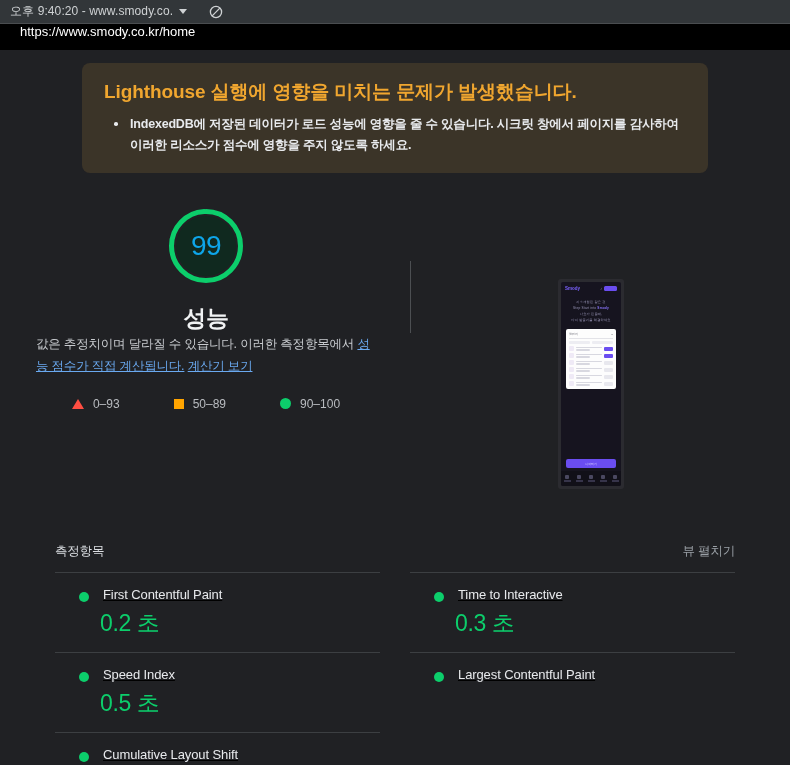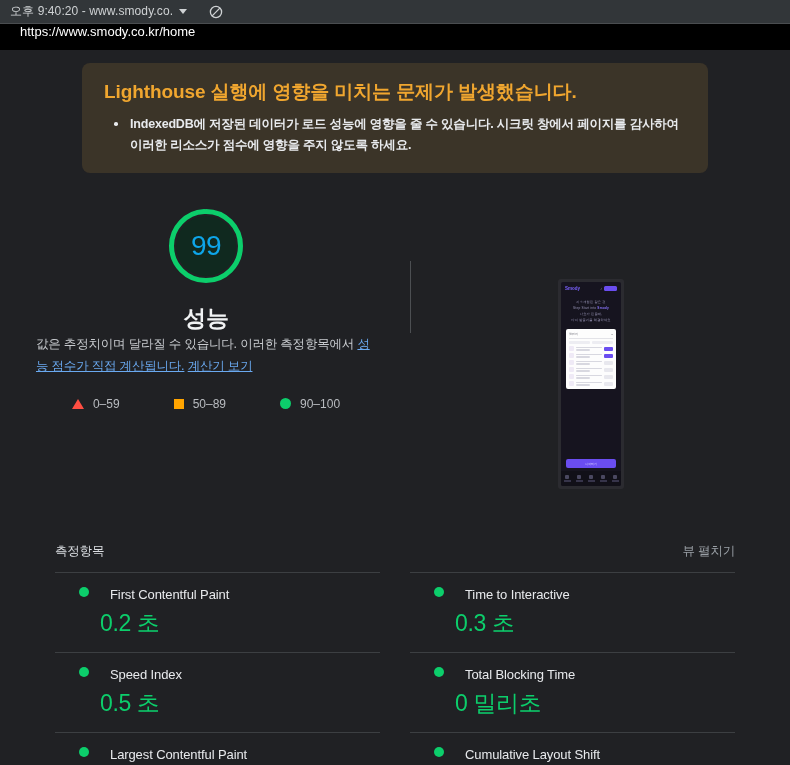--- a/index.html
+++ b/index.html
@@ -336,23 +336,24 @@
     display: grid;
     grid-template-columns: 1fr 1fr;
     column-gap: 30px;
   }
   .metric-item {
     border-top: 1px solid #3c3f42;
     padding: 14px 0 13px 0;
   }
   .metric-row {
     display: flex;
-    align-items: flex-start;
-    gap: 21px;
+    align-items: flex-end;
+    gap: 14px;
     padding-left: 24px;
+    text-decoration: underline;
   }
   .metric-dot {
     width: 10px; height: 10px;
     border-radius: 50%;
     background: #0cce6b;
     flex: none;
   }
   .metric-name {
     font-size: 13px;
     color: #e8eaed;
@@ -404,21 +405,21 @@
 
       <div class="gauge-label">성능</div>
 
       <div class="gauge-desc">
         <span>값은 추정치이며 달라질 수 있습니다. 이러한 측정항목에서 </span><a href="#">성능 점수가 직접 계산됩니다.</a> <a href="#">계산기 보기</a>
       </div>
 
       <div class="legend">
         <div class="legend-item">
           <span class="sw-tri"></span>
-          <span>0–59</span>
+          <span>0–93</span>
         </div>
         <div class="legend-item">
           <span class="sw-sq"></span>
           <span>50–89</span>
         </div>
         <div class="legend-item">
           <span class="sw-circ"></span>
           <span>90–100</span>
         </div>
       </div>
@@ -561,27 +562,20 @@
       </div>
 
       <div class="metric-item">
         <div class="metric-row">
           <span class="metric-dot" style="background: rgb(12, 206, 107);"></span>
           <span class="metric-name">Speed Index</span>
         </div>
         <div class="metric-value" style="color: rgb(12, 206, 107);">0.5 초</div>
       </div>
 
-      <div class="metric-item">
-        <div class="metric-row">
-          <span class="metric-dot" style="background: rgb(12, 206, 107);"></span>
-          <span class="metric-name">Total Blocking Time</span>
-        </div>
-        <div class="metric-value" style="color: rgb(12, 206, 107);">0 밀리초</div>
-      </div>
 
       <div class="metric-item">
         <div class="metric-row">
           <span class="metric-dot" style="background: rgb(12, 206, 107);"></span>
           <span class="metric-name">Largest Contentful Paint</span>
         </div>
 
       </div>
 
       <div class="metric-item">

